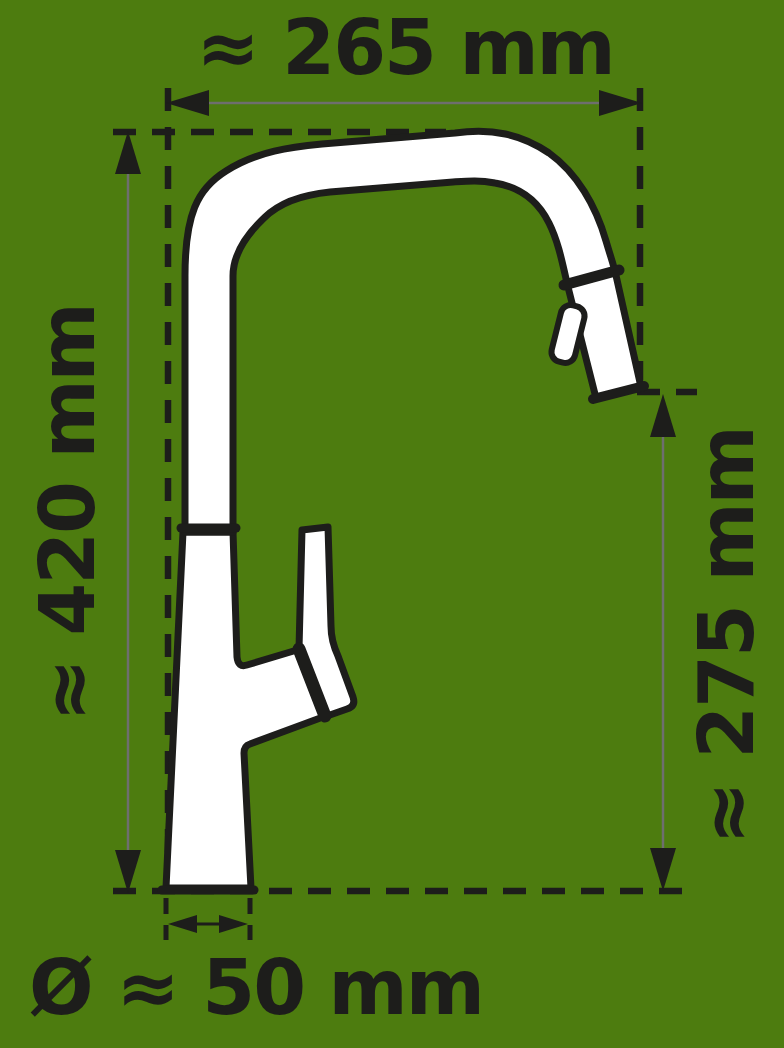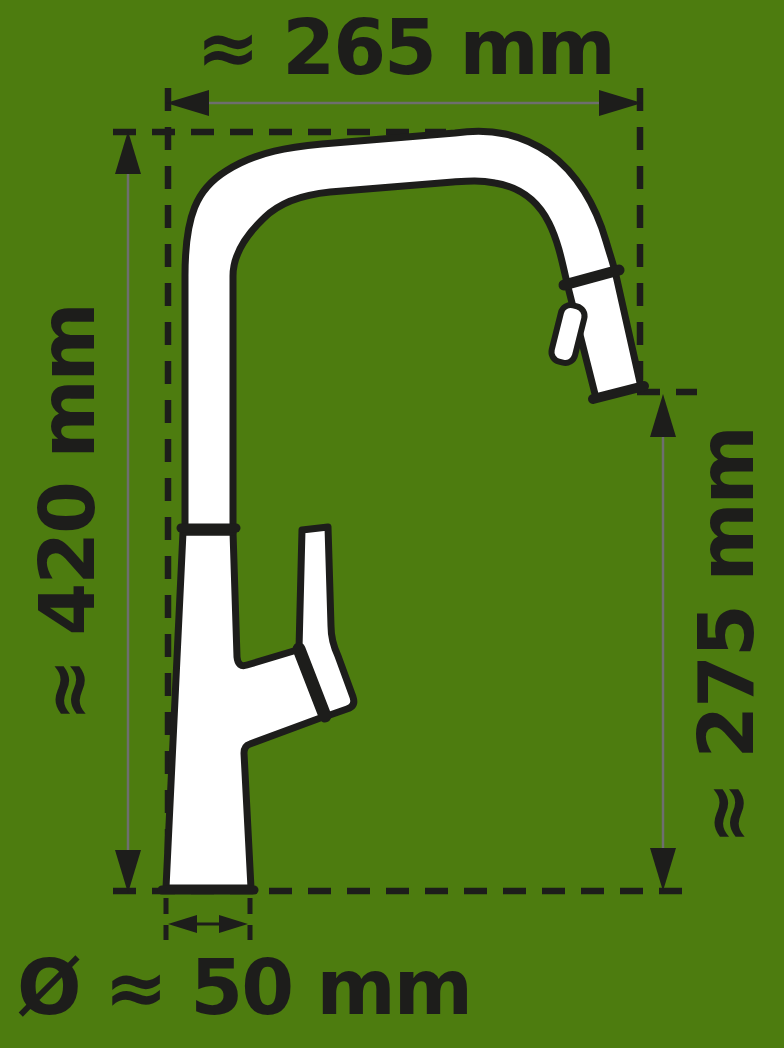--- a/index.html
+++ b/index.html
@@ -103,14 +103,14 @@
       <line x1="162" y1="890" x2="254" y2="890" stroke-width="9"></line>
     </g>
   </svg>
 
   <div class="dim-label horiz" style="left:405px; top:48px;">≈ 265 mm</div>
 
   <div class="dim-label vert" style="left:68px; top:513px;">≈ 420 mm</div>
 
   <div class="dim-label vert" style="left:727px; top:636px;">≈ 275 mm</div>
 
-  <div class="dim-label horiz" style="left:244px; top:988px;">Ø ≈ 50 mm</div>
+  <div class="dim-label horiz" style="left:256px; top:988px;">Ø ≈ 50 mm</div>
 </div>
 
 </body></html>

